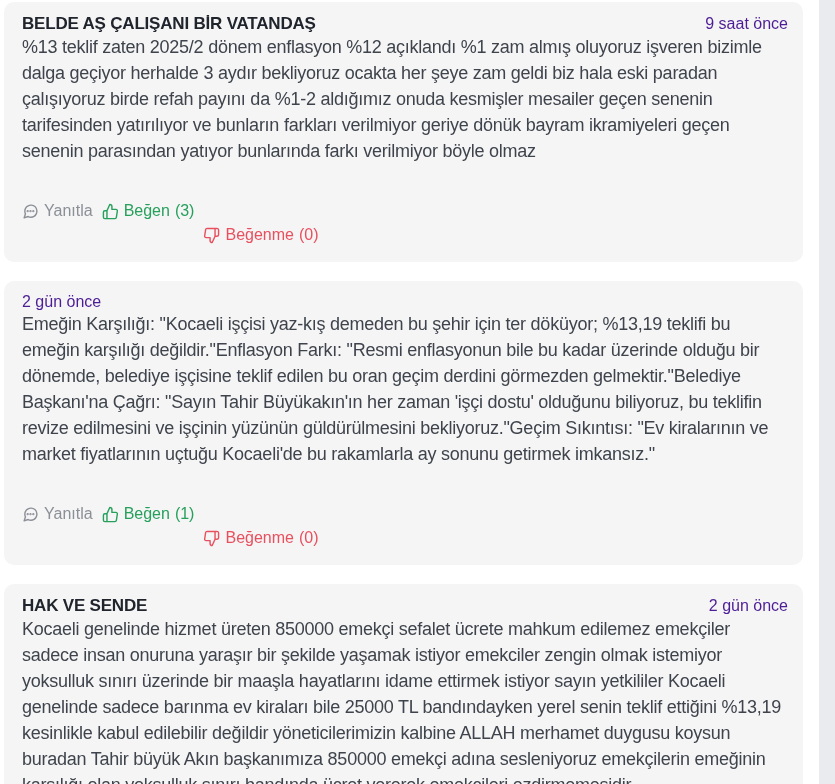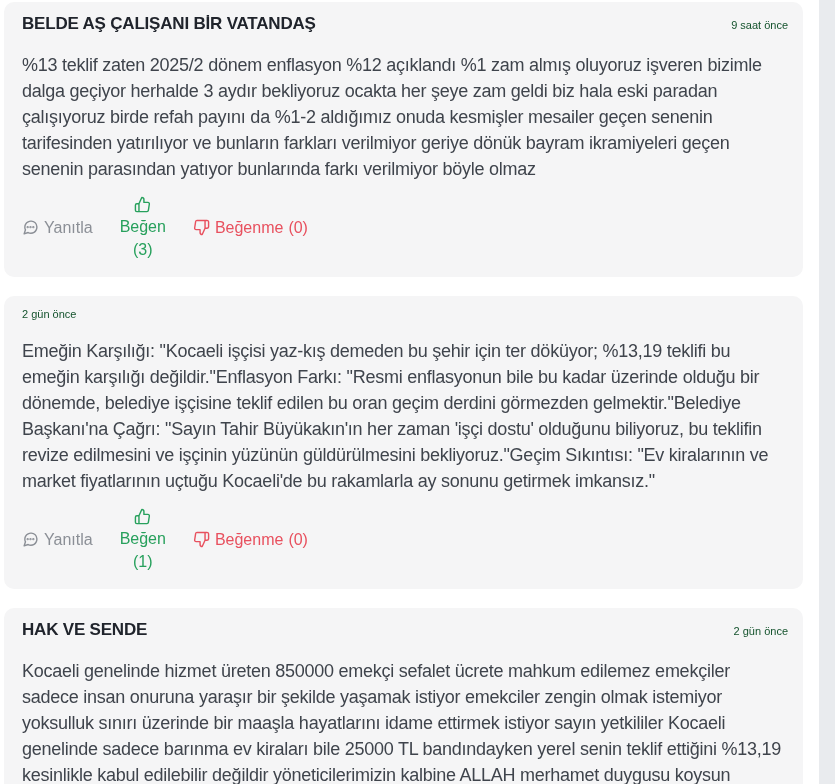--- a/index.html
+++ b/index.html
@@ -27,39 +27,39 @@
     box-sizing: border-box;
   }
   .card-header {
     display: flex; justify-content: space-between; align-items: baseline;
   }
   .author {
     font-size: 17px; font-weight: bold;
     color: #20242c; letter-spacing: -0.2px;
   }
   .time {
-    font-size: 11px; color: #14532d; white-space: nowrap;
+    font-size: 16px; color: #4c1d95; white-space: nowrap;
   }
   .comment-text {
-    margin-top: 18px;
+    margin-top: 0;
     font-size: 18px; line-height: 26px;
     color: #3f444c; letter-spacing: -0.25px;
   }
   .actions {
-    display: flex; align-items: center; gap: 27px;
+    display: flex; align-items: center; gap: 9px;
     margin-top: 14px; font-size: 16px;
   }
   .action {
     display: inline-flex; align-items: center; gap: 5px;
     cursor: pointer; user-select: none;
   }
   .action svg { display: block; }
   .action-reply  { color: #8b8f96; }
-  .action-like   { color: #27a05c; flex-direction: column; }
-  .action-dislike{ color: #e8505e; }
+  .action-like   { color: #27a05c; }
+  .action-dislike{ color: #e8505e; margin-top: 48px; }
 </style>
 </head>
 <body>
 
 <div class="right-strip"></div>
 
 <div class="comments">
 
   <div class="comment-card">
     <div class="card-header">

